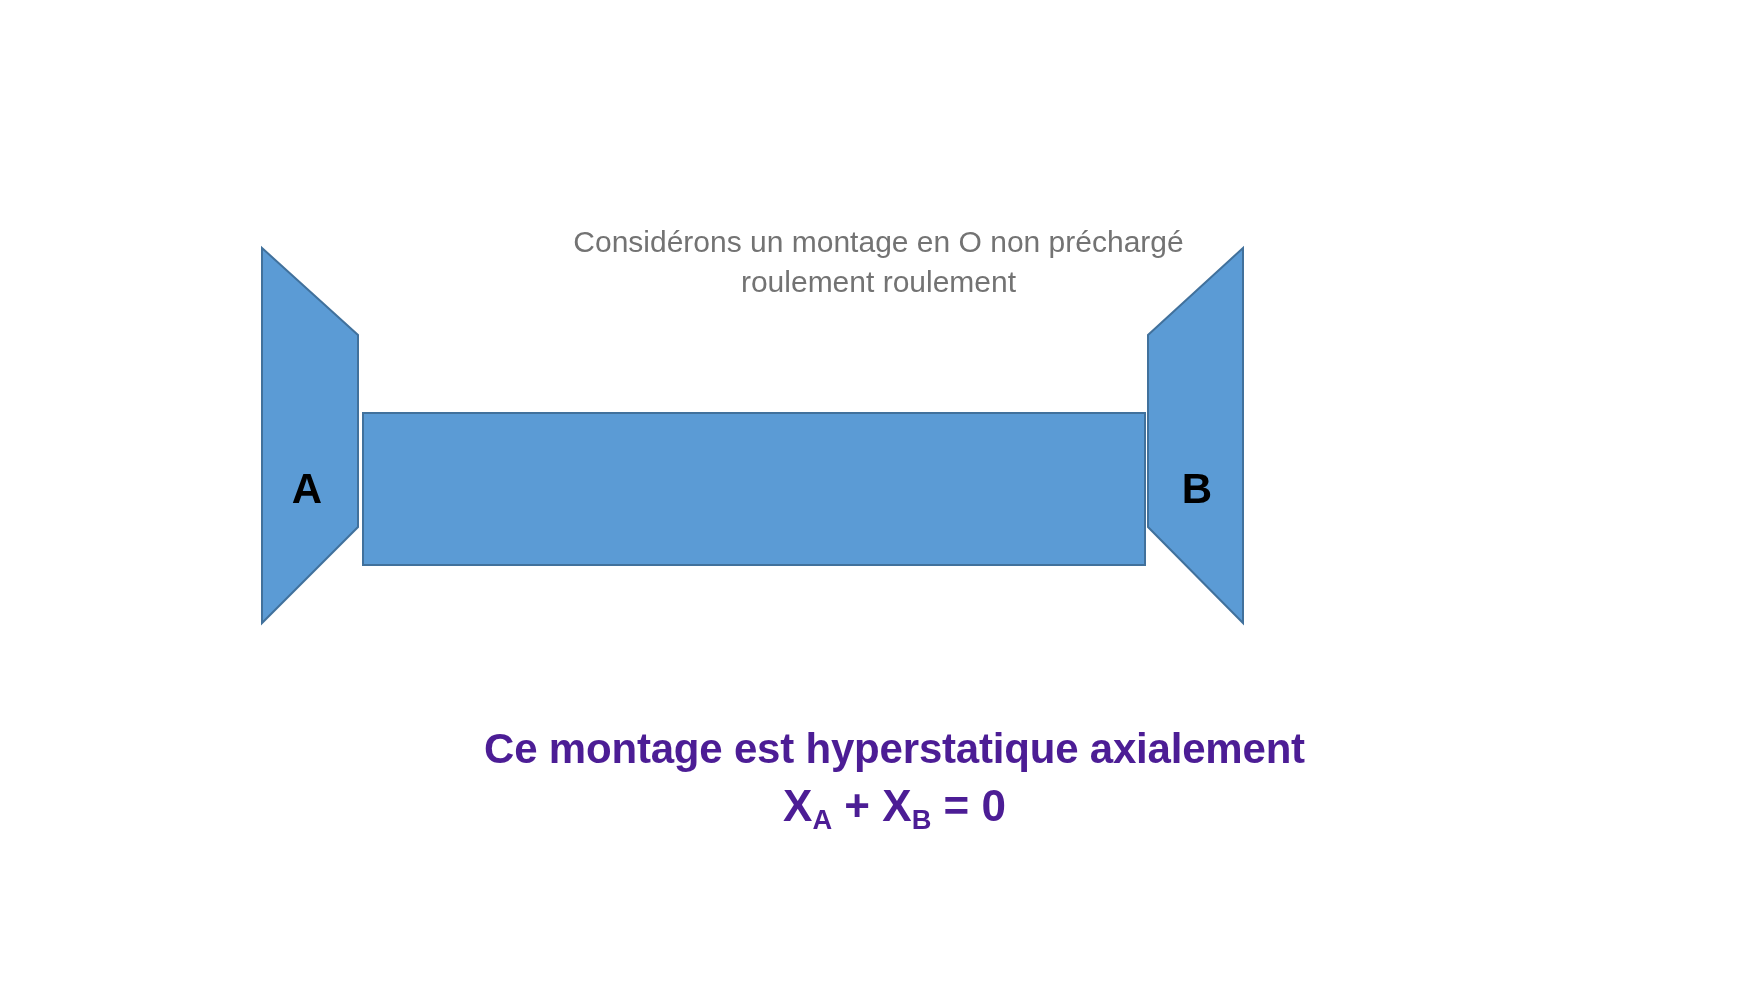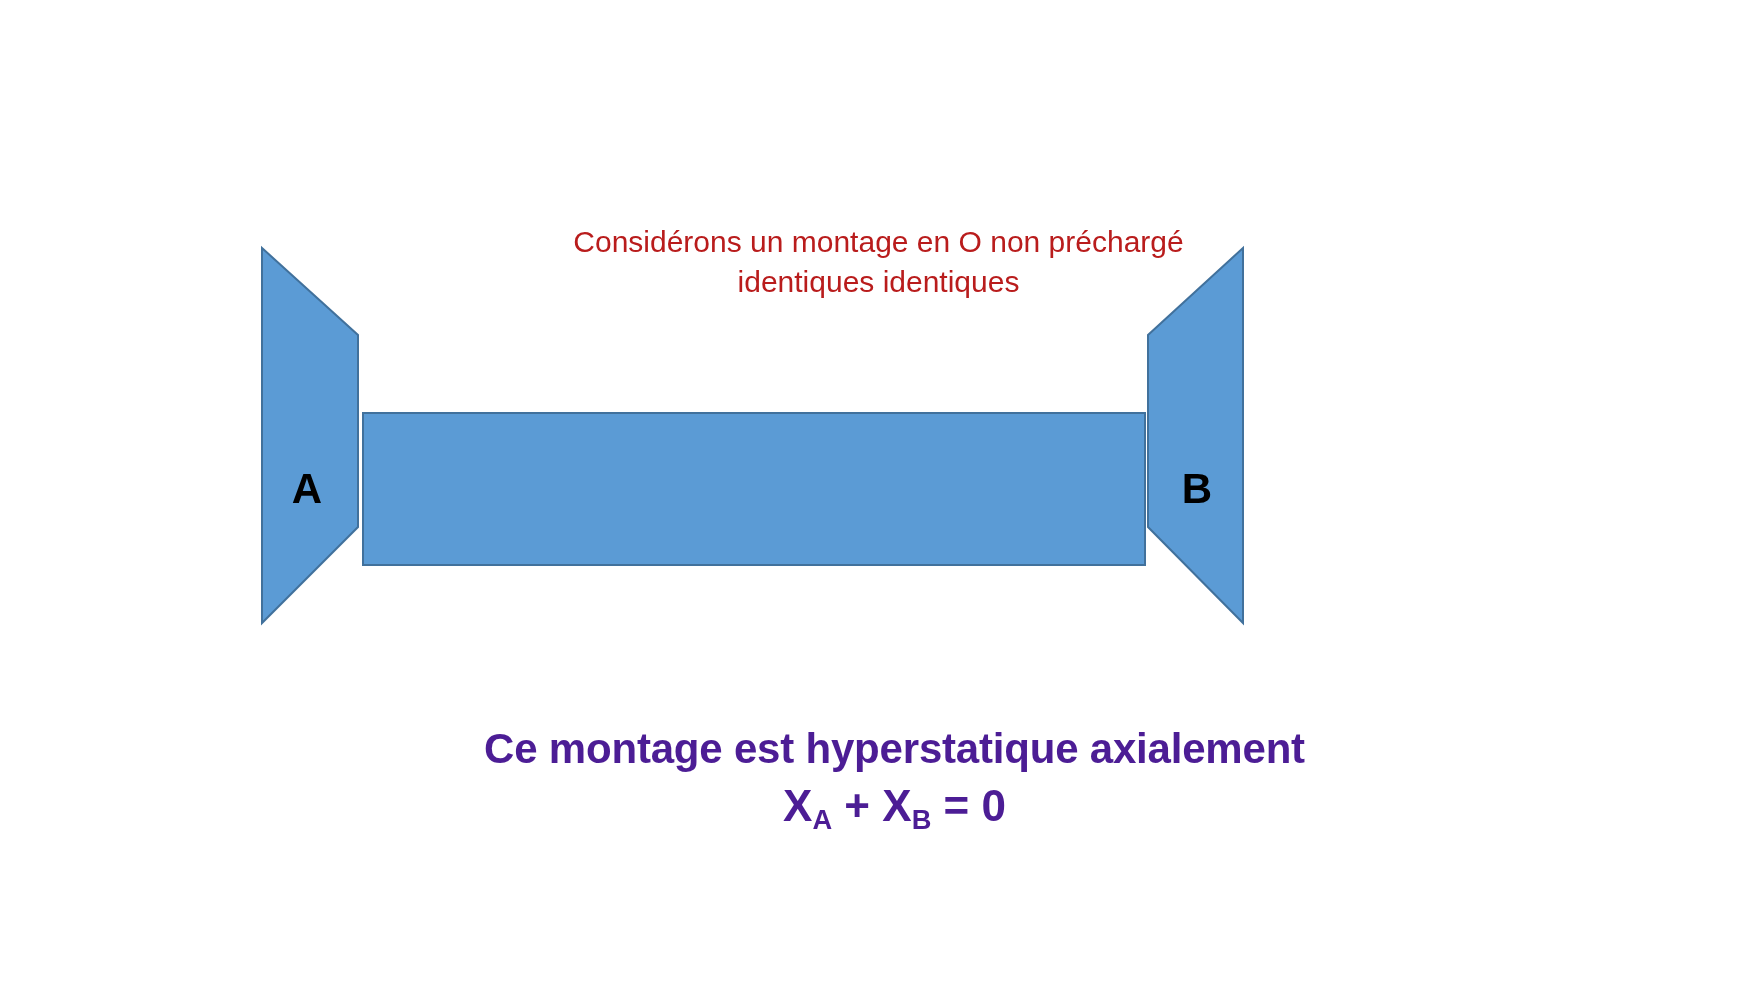--- a/index.html
+++ b/index.html
@@ -26,21 +26,21 @@
     top: 0;
     width: 1757px;
     height: 988px;
     display: block;
   }
 
   
   .txt-block {
     position: absolute;
     text-align: center;
-    color: #b91c1c;
+    color: #737373;
     white-space: nowrap;
   }
 
   #intro-text {
     left: 0;
     top: 222px;
     width: 1757px;
     font-size: 30px;
     line-height: 40px;
     font-weight: 400;
@@ -108,21 +108,21 @@
 
     <polygon points="1243,248 1243,623 1148,527 1148,335" fill="#5B9BD5" stroke="#41719C" stroke-width="2" stroke-linejoin="miter"></polygon>
   </svg>
 
   <div class="bearing-label" id="label-A">A</div>
 
   <div class="bearing-label" id="label-B">B</div>
 
   <div class="txt-block" id="intro-text">
     <span class="line">Considérons un montage en O non préchargé</span>
-    <span class="line">identiques identiques</span>
+    <span class="line">roulement roulement</span>
   </div>
 
   <div class="txt-block" id="conclusion-text">
     <span class="line-statement">Ce montage est hyperstatique axialement</span>
     <span class="line-equation"><span>X</span><sub>A</sub><span> + </span><span>X</span><sub>B</sub><span> = 0</span></span>
   </div>
 
 </div>
 
 </body></html>

